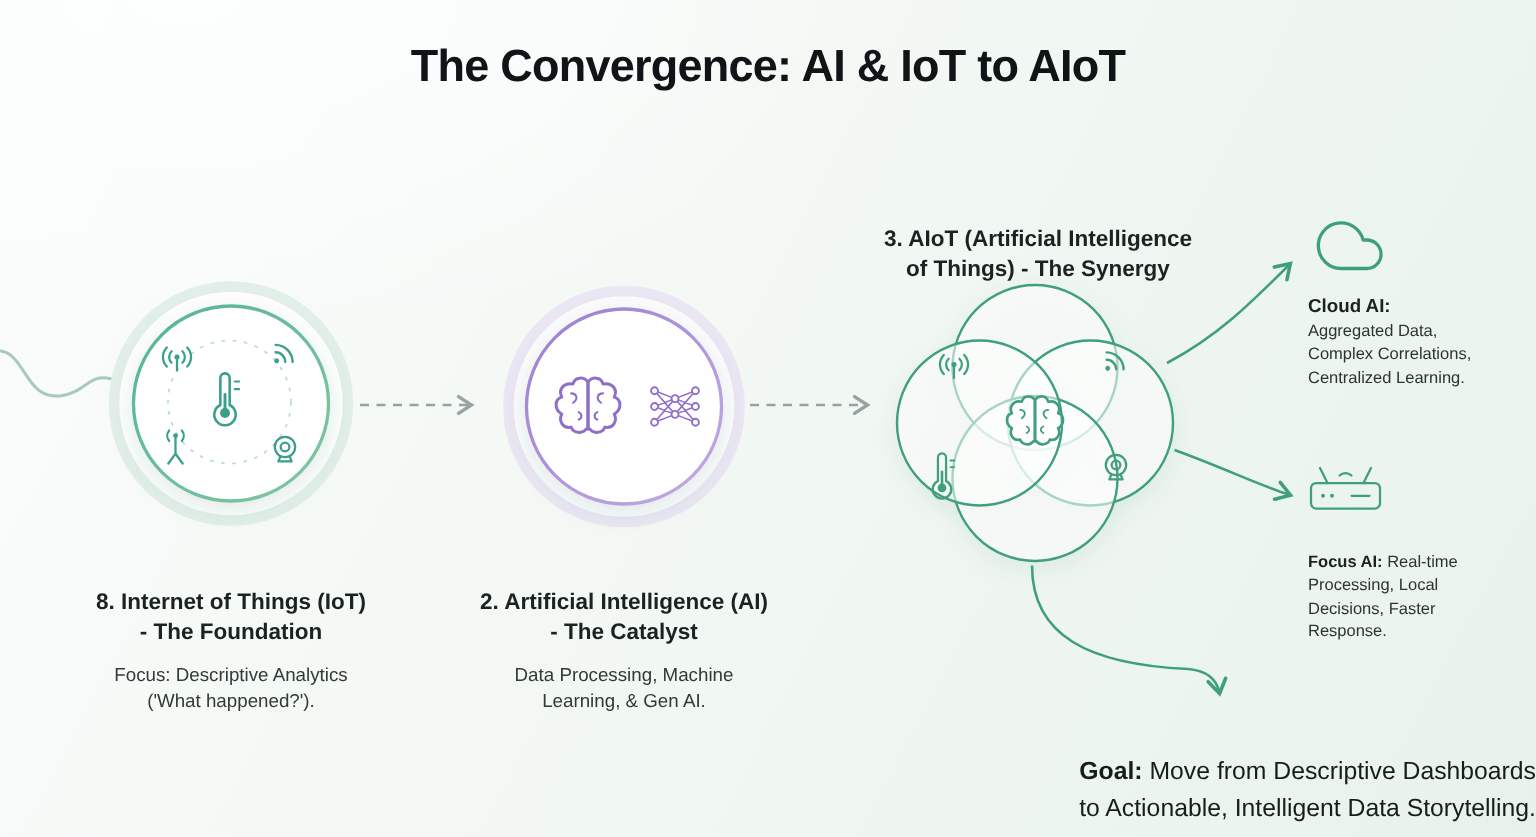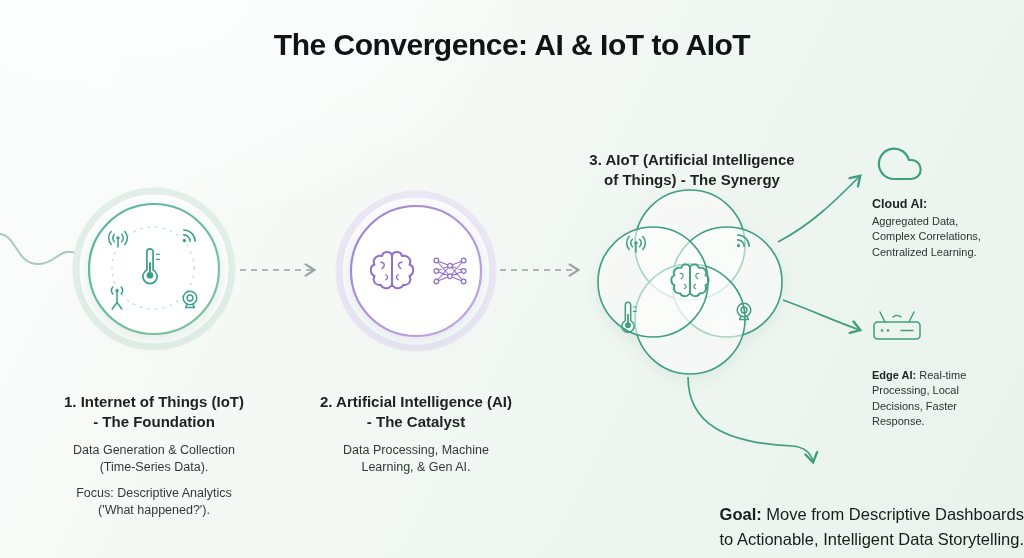--- a/index.html
+++ b/index.html
@@ -153,24 +153,22 @@
       <path d="M-4,-14 a6,6 0 0 1 8,0"></path>
       <circle cx="-15" cy="-0.5" r="1.3" fill="#3F9F7B" stroke="none"></circle>
       <circle cx="-9" cy="-0.5" r="1.3" fill="#3F9F7B" stroke="none"></circle>
       <path d="M4,-0.5 H16"></path>
     </g>
   </svg>
 
   <div class="txt title">The Convergence: AI &amp; IoT to AIoT</div>
 
   <div class="txt node-label" style="left:44px;top:370px;width:220px">
-    <div class="h">1. Internet of Things (IoT)
+    <div class="h">8. Internet of Things (IoT)
 - The Foundation</div>
-    <div class="b">Data Generation &amp; Collection
-(Time-Series Data).</div>
     <div class="b">Focus: Descriptive Analytics
 ('What happened?').</div>
   </div>
 
   <div class="txt node-label" style="left:306px;top:370px;width:220px">
     <div class="h">2. Artificial Intelligence (AI)
 - The Catalyst</div>
     <div class="b">Data Processing, Machine
 Learning, &amp; Gen AI.</div>
   </div>
@@ -181,21 +179,21 @@
   </div>
 
   <div class="txt" style="left:872px;top:196px;width:152px">
     <div class="small-h">Cloud AI:</div>
     <div class="small-b">Aggregated Data,
 Complex Correlations,
 Centralized Learning.</div>
   </div>
 
   <div class="txt small-b" style="left:872px;top:352px;width:150px">
-    <span class="bold">Edge AI:</span><span> Real-time
+    <span class="bold">Focus AI:</span><span> Real-time
 Processing, Local
 Decisions, Faster
 Response.</span>
   </div>
 
   <div class="txt goal" style="left:598px;top:477px;width:426px">
     <span class="bold">Goal:</span><span> Move from Descriptive Dashboards
 to Actionable, Intelligent Data Storytelling.</span>
   </div>
 

